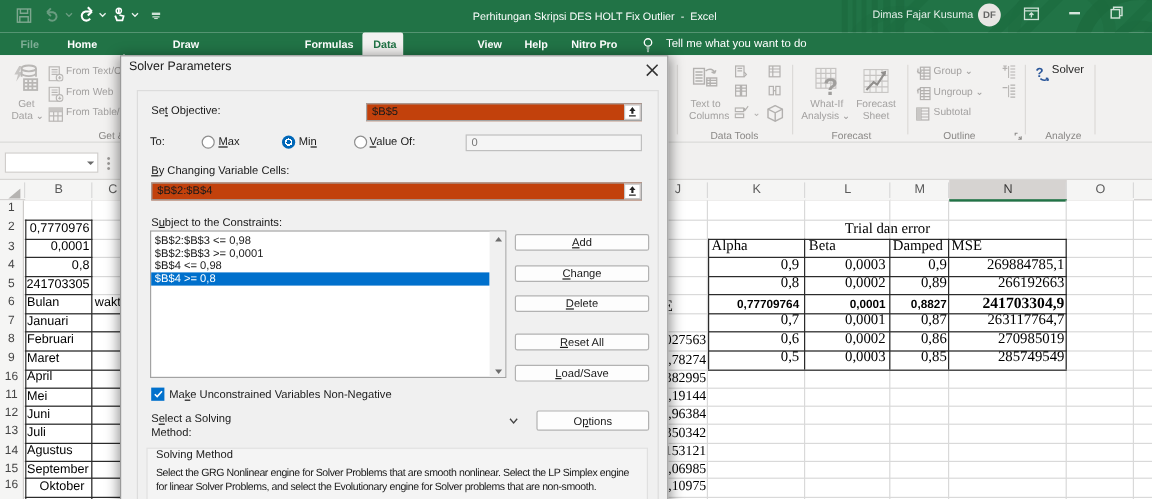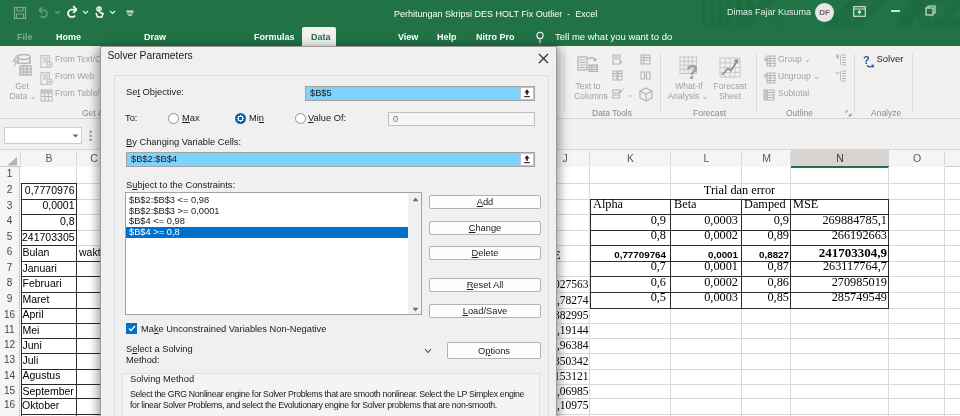--- a/index.html
+++ b/index.html
@@ -29,21 +29,21 @@
 .bl { position:absolute; background:#2b2b2b; }
 .cell { position:absolute; font-size:10.5px; line-height:1; color:#000; white-space:nowrap; }
 .ser { font-family:"Liberation Serif",serif; font-size:12.3px; }
 .bb { font-weight:bold; font-size:9.8px; }
 .bbn { font-weight:bold; font-family:"Liberation Serif",serif; font-size:13px; }
 .rt { text-align:right; }
 .rownum { position:absolute; left:0; width:19px; text-align:center; font-size:10px; color:#454545; }
 
 #dialog { left:100px; top:46px; width:457px; height:380px; background:#f0f0f0; border:1px solid #9a9a9a; box-shadow:0 3px 10px 2px rgba(0,0,0,0.42); font-size:9.3px; overflow:hidden; color:#1a1a1a; }
 #dialog .lbl { position:absolute; white-space:nowrap; }
-.inp { position:absolute; background:#7dd3fc; border:1px solid #a3a3a3; font-size:9.3px; }
+.inp { position:absolute; background:#c2410c; border:1px solid #a3a3a3; font-size:9.3px; }
 .btn { position:absolute; background:#fdfdfd; border:1px solid #b2b2b2; border-radius:2px; text-align:center; font-size:9.3px; color:#1a1a1a; }
 .radio { position:absolute; width:11px; height:11px; border-radius:50%; border:1px solid #8f8f8f; background:#fff; }
 </style>
 </head>
 <body>
 <div id="app">
 
 <div id="titlebar" class="abs">
   <svg class="deco" style="left:600px;top:0" width="360" height="27" viewBox="0 0 360 27">
     <g stroke="#1d6c40" opacity="0.85" fill="none">
@@ -405,21 +405,21 @@
   <div class="cell" style="left:22.5px;top:97.1px;">Bulan</div>
   <div class="cell" style="left:22.5px;top:112.6px;">Januari</div>
   <div class="cell" style="left:22.5px;top:128.2px;">Februari</div>
   <div class="cell" style="left:22.5px;top:143.8px;">Maret</div>
   <div class="cell" style="left:22.5px;top:159.3px;">April</div>
   <div class="cell" style="left:22.5px;top:174.6px;">Mei</div>
   <div class="cell" style="left:22.5px;top:189.9px;">Juni</div>
   <div class="cell" style="left:22.5px;top:205.1px;">Juli</div>
   <div class="cell" style="left:22.5px;top:220.3px;">Agustus</div>
   <div class="cell" style="left:22.5px;top:235.5px;">September</div>
-  <div class="cell" style="left:22px;top:249.9px;">Oktober</div>
+  <div class="cell" style="left:33px;top:249.9px;">Oktober</div>
   <div class="cell" style="left:79px;top:97.1px;">waktu (t)</div>
   <div class="bl" style="left:590px;top:48.5px;width:299px;height:1px;"></div>
   <div class="bl" style="left:590px;top:64.1px;width:299px;height:1px;"></div>
   <div class="bl" style="left:590px;top:79.7px;width:299px;height:1px;"></div>
   <div class="bl" style="left:590px;top:95.3px;width:299px;height:1px;"></div>
   <div class="bl" style="left:590px;top:110.8px;width:299px;height:1px;"></div>
   <div class="bl" style="left:590px;top:126.4px;width:299px;height:1px;"></div>
   <div class="bl" style="left:590px;top:142px;width:299px;height:1px;"></div>
   <div class="bl" style="left:590px;top:157.5px;width:299px;height:1px;"></div>
   <div class="bl" style="left:590px;top:48.5px;width:1px;height:109px;"></div>

